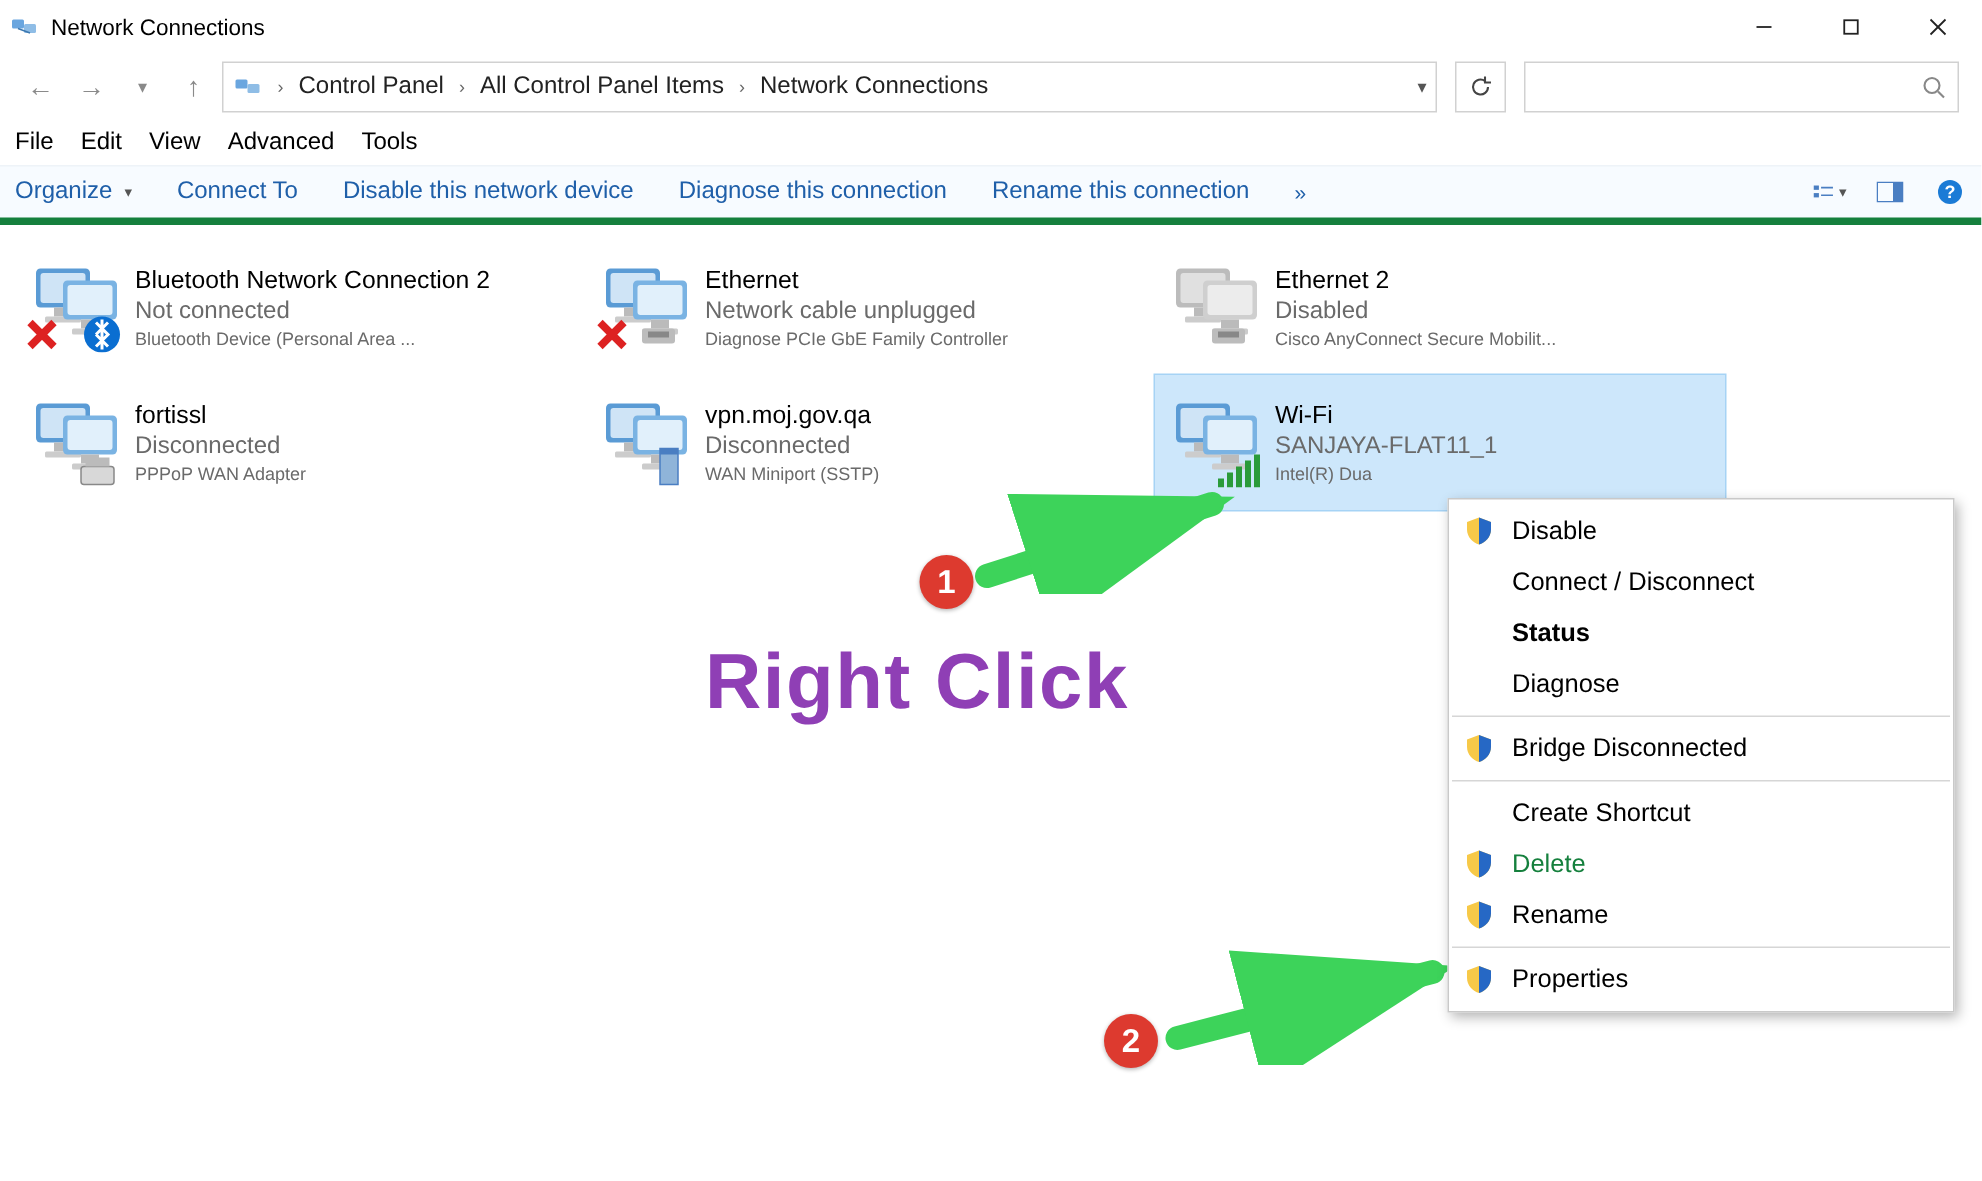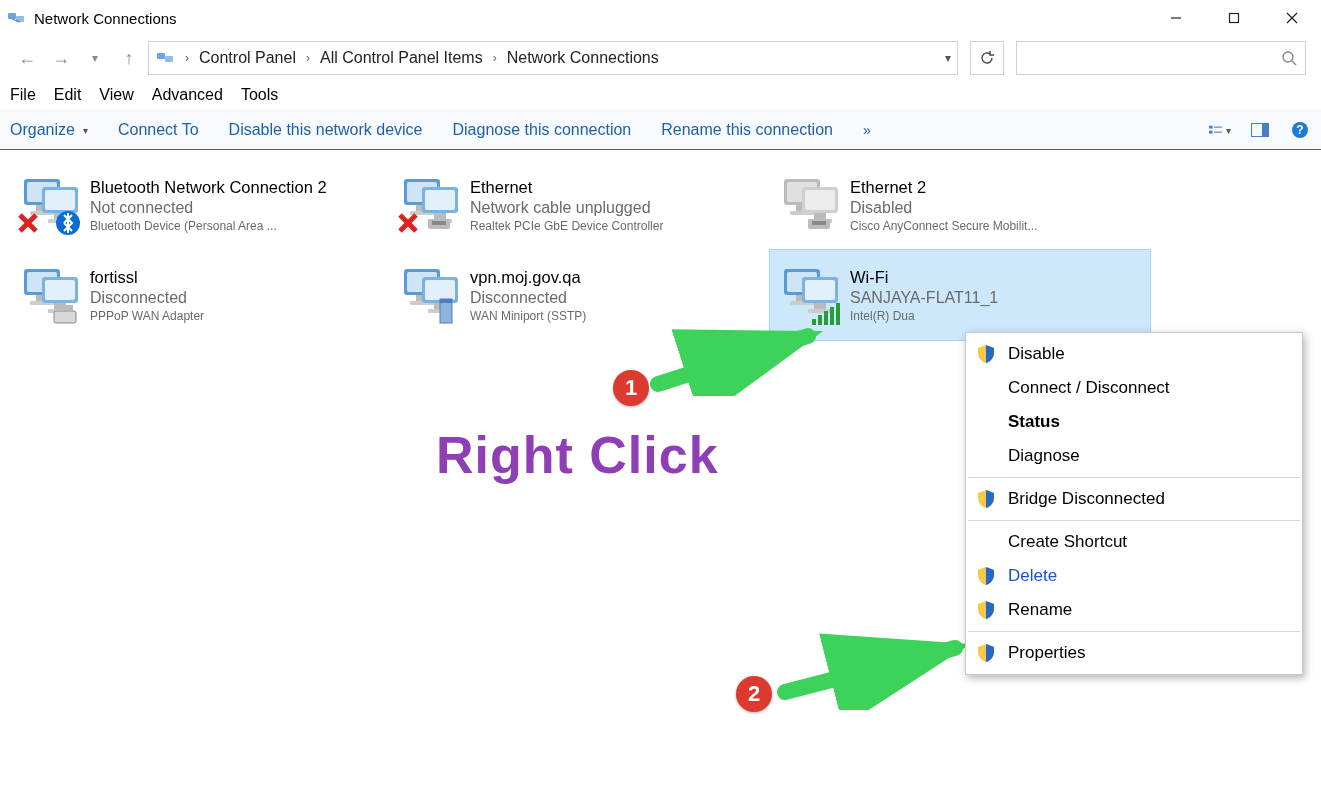--- a/index.html
+++ b/index.html
@@ -22,21 +22,21 @@
   .crumb-sep { color:#666; font-size:12px; padding:0 4px;}
   .addr-controls { margin-left:auto; display:flex; align-items:center; gap:14px;}
   .refresh-btn { width:34px; height:34px; border:1px solid #d1d1d1; display:flex; align-items:center; justify-content:center; margin-left:8px;}
   .search-box { flex:1; border:1px solid #d1d1d1; height:34px; margin-left:8px; display:flex; align-items:center; justify-content:flex-end; padding:0 8px; max-width:290px;}
 
   
   .menubar { display:flex; gap:18px; padding:6px 10px; }
   .menubar-item { font-size:16px; }
 
   
-  .cmdbar { display:flex; align-items:center; height:40px; background:#f7fbff; border-top:1px solid #eef3f8; border-bottom:1px solid #15803d; padding:0 10px; gap:30px;}
+  .cmdbar { display:flex; align-items:center; height:40px; background:#f7fbff; border-top:1px solid #eef3f8; border-bottom:5px solid #15803d; padding:0 10px; gap:30px;}
   .cmd-item { color:#1f5fa9; font-size:16px; display:flex; align-items:center; gap:4px;}
   .cmd-spacer { flex:1;}
   .cmd-icons { display:flex; align-items:center; gap:18px;}
   .cmd-icon-btn { width:22px; height:22px; display:flex; align-items:center; justify-content:center; color:#1f5fa9;}
   .cmd-drop::after { content:"▾"; font-size:10px; color:#555; margin-left:4px;}
 
   
   .content { padding:10px; position:relative;}
   .items { display:flex; flex-wrap:wrap; gap:0; }
   .item { width: 380px; height: 90px; display:flex; padding:6px 8px; align-items:center; }
@@ -44,26 +44,26 @@
   .item-icon { width:64px; height:60px; flex-shrink:0; position:relative; margin-right:8px;}
   .item-text { display:flex; flex-direction:column; gap:2px; overflow:hidden;}
   .item-title { font-size:16.5px; color:#000; white-space:nowrap; overflow:hidden; text-overflow:ellipsis;}
   .item-status { font-size:16px; color:#6a6a6a; white-space:nowrap; overflow:hidden; text-overflow:ellipsis;}
   .item-device { font-size:12px; color:#6a6a6a; white-space:nowrap; overflow:hidden; text-overflow:ellipsis;}
 
   
   .context-menu { position:absolute; left:965px; top:332px; width:338px; background:#fff; border:1px solid #c9c9c9; box-shadow:2px 3px 8px rgba(0,0,0,0.3); padding:4px 0; z-index:20;}
   .ctx-item { display:flex; align-items:center; height:34px; padding:0 14px 0 42px; position:relative; font-size:17px;}
   .ctx-item.bold { font-weight:600;}
-  .ctx-item.disabled { color:#1d4ed8;}
+  .ctx-item.disabled { color:#15803d;}
   .ctx-sep { height:1px; background:#d6d6d6; margin:4px 2px;}
   .ctx-shield { position:absolute; left:10px; width:20px; height:20px;}
 
   
-  .annotation-text { position:absolute; left:436px; top:425px; font-size:52px; font-weight:800; color:#8f3fb5; letter-spacing:1px;}
+  .annotation-text { position:absolute; left:470px; top:425px; font-size:52px; font-weight:800; color:#8f3fb5; letter-spacing:1px;}
   .badge { position:absolute; width:36px; height:36px; border-radius:50%; background:#dd3a2f; color:#fff; font-weight:700; font-size:22px; display:flex; align-items:center; justify-content:center; box-shadow:0 1px 3px rgba(0,0,0,0.3);}
   .badge1 { left:613px; top:370px;}
   .badge2 { left:736px; top:676px;}
 
   
   svg { display:block; }
 </style>
 </head>
 <body>
 
@@ -219,21 +219,21 @@
             </g>
   <g transform="translate(30,44)">
               <rect x="0" y="0" width="22" height="10" rx="2" fill="#bcbcbc"></rect>
               <rect x="4" y="2" width="14" height="4" fill="#888"></rect>
             </g>
           </svg>
         </div>
     <div class="item-text">
       <div class="item-title">Ethernet</div>
       <div class="item-status">Network cable unplugged</div>
-      <div class="item-device">Realtek PCIe GbE Device Controller</div>
+      <div class="item-device">Diagnose PCIe GbE Family Controller</div>
     </div>
       </div>
       <div class="item">
     <div class="item-icon">
           <svg width="64" height="60" viewBox="0 0 64 60">
     <rect x="6" y="4" width="36" height="26" rx="3" fill="#bcbcbc"></rect>
     <rect x="9" y="7" width="30" height="20" rx="2" fill="#e0e0e0"></rect>
     <rect x="18" y="30" width="12" height="6" fill="#bbb"></rect>
     <rect x="12" y="36" width="24" height="4" rx="1" fill="#ccc"></rect>
     <rect x="24" y="12" width="36" height="26" rx="3" fill="#cfcfcf"></rect>

